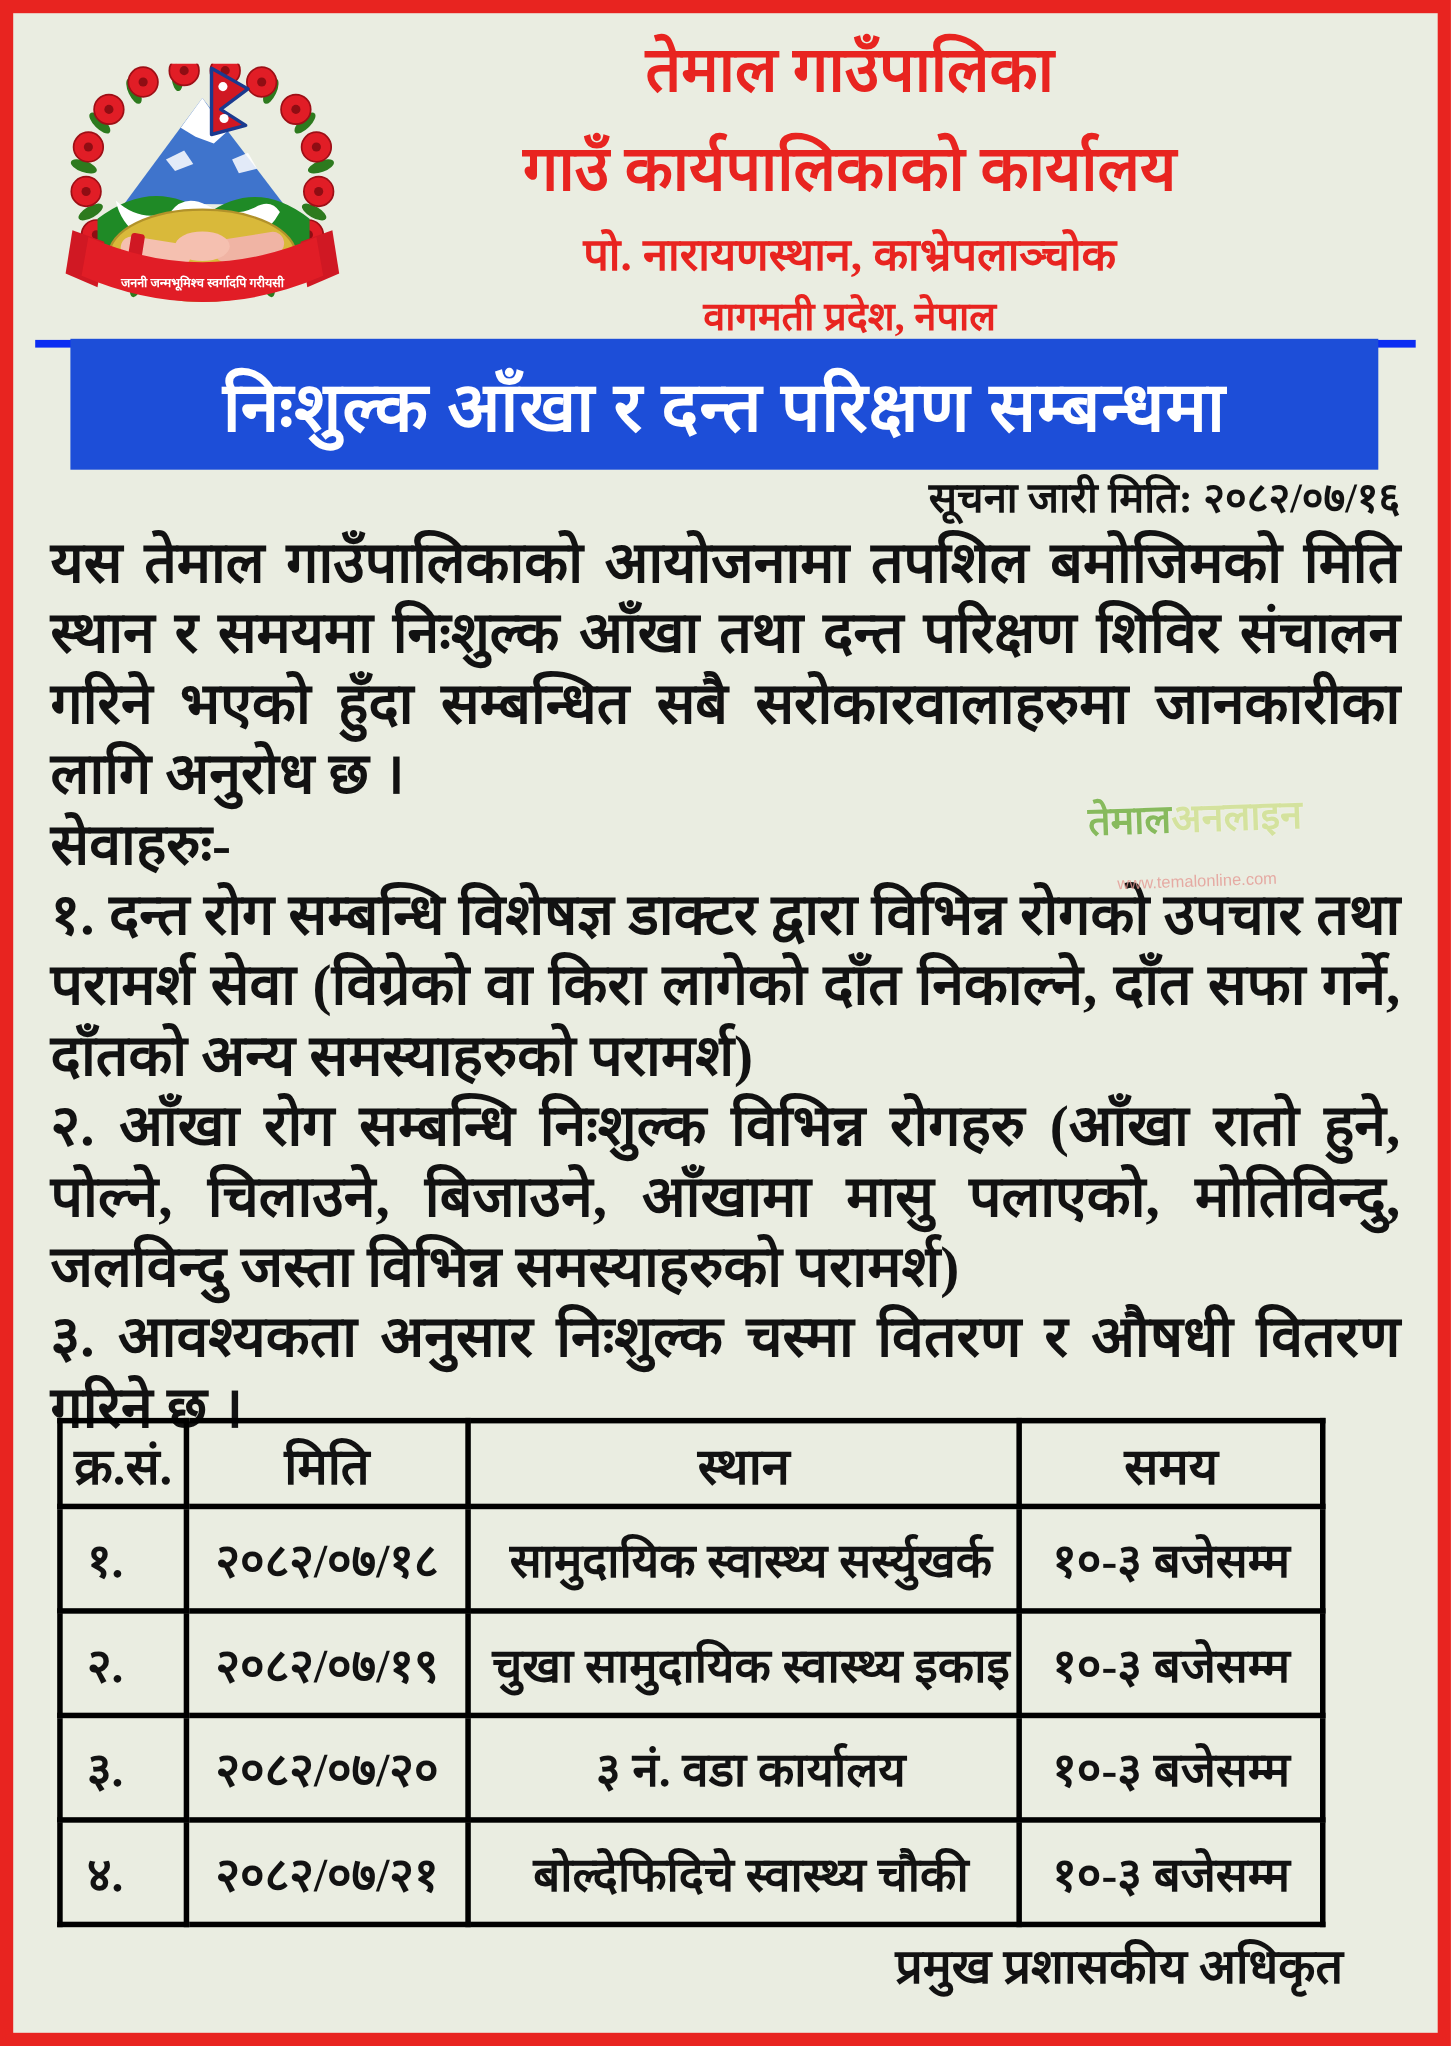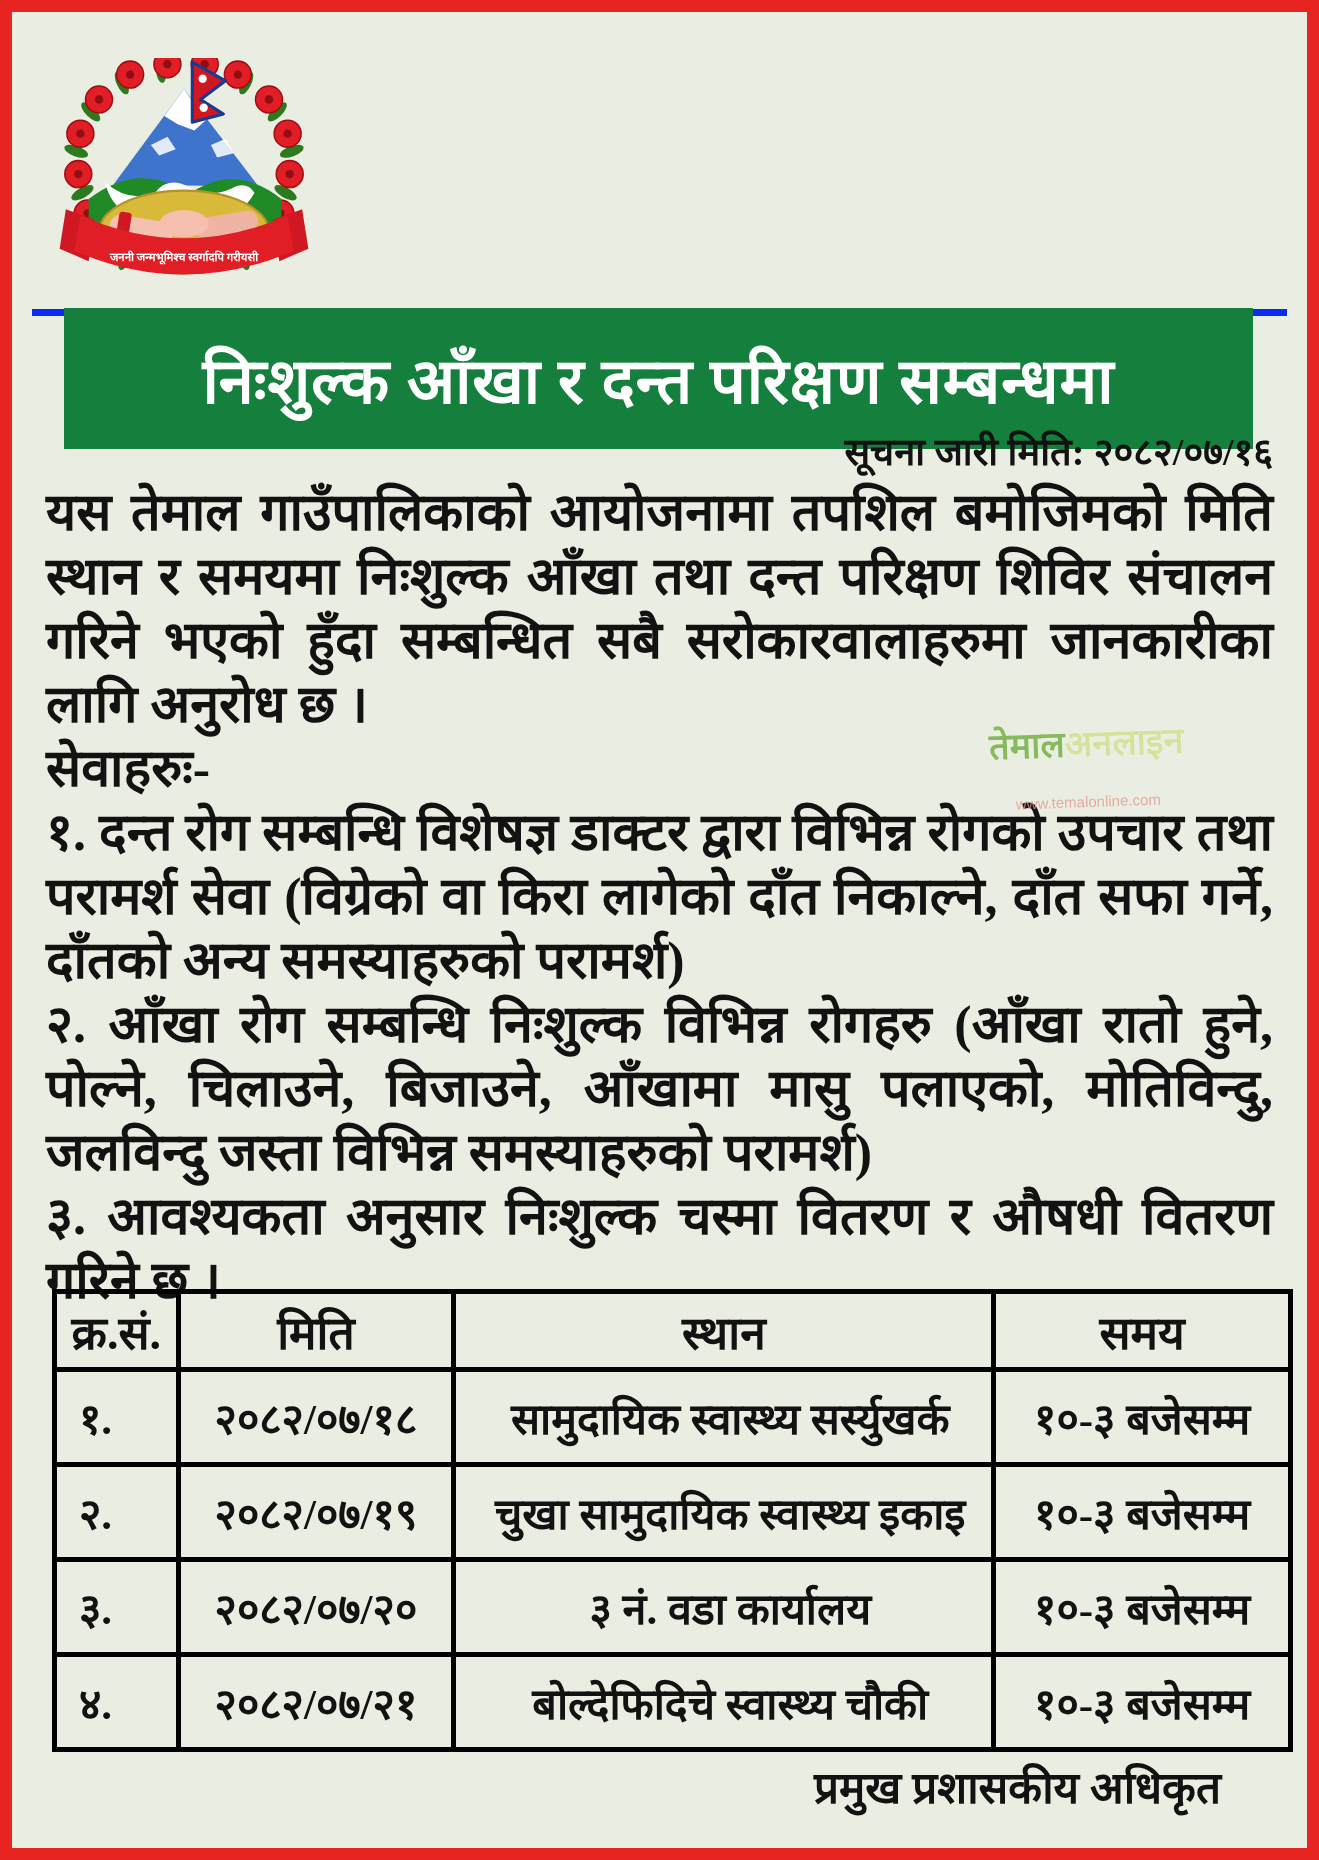--- a/index.html
+++ b/index.html
@@ -16,38 +16,38 @@
   
   .emblem { position:absolute; left:46px; top:46px; width:252px; height:228px; }
   .header-text { position:absolute; left:250px; right:24px; top:16px; text-align:center; color:#e82420; font-weight:bold; }
   .hl1 { font-size:57px; line-height:1.3; }
   .hl2 { font-size:57px; line-height:1.3; margin-top:16px; }
   .hl3 { font-size:41px; line-height:1.25; margin-top:14px; }
   .hl4 { font-size:36px; line-height:1.2; margin-top:10px; }
   
   .accent-line { position:absolute; left:20px; right:20px; top:297px; height:7px; background:#0b2cf2; }
   .title-band {
-    position:absolute; left:52px; right:54px; top:296px; height:141px;
-    background:#15803d; color:#ffffff;
+    position:absolute; left:52px; right:54px; top:296px; height:119px;
+    background:#1d4ed8; color:#ffffff;
     display:flex; align-items:center; justify-content:center;
     font-size:63px; font-weight:bold; letter-spacing:1px;
   }
   
   .date-line { position:absolute; right:34px; top:412px; font-size:38px; font-weight:bold; }
   .body-block { position:absolute; left:34px; right:34px; top:469px; font-size:52px; font-weight:bold; line-height:64px; }
   .body-block p { margin:0; text-align:justify; }
   .services-label { text-align:left !important; }
   
   .watermark { position:absolute; left:960px; top:706px; width:230px; text-align:center; opacity:.8;
                font-family:"Liberation Sans","DejaVu Sans",sans-serif; transform:rotate(-2deg); pointer-events:none; }
   .wm-brand { font-size:36px; font-weight:bold; color:#6fae3d; text-shadow:0 0 1px #ffffff; }
   .wm-brand .lite { color:#cfe08e; }
   .wm-url { font-size:15px; color:#e49a94; margin-top:26px; }
   
-  .sched { position:absolute; left:40px; top:1277px; width:1241px; border-collapse:collapse; }
+  .sched { position:absolute; left:40px; top:1277px; width:1153px; border-collapse:collapse; }
   .sched th, .sched td { border:5px solid #000; font-weight:bold; vertical-align:middle; }
   .sched th { height:78px; font-size:46px; text-align:center; }
   .sched td { height:95px; font-size:43px; }
   .c-sn  { text-align:left; padding-left:22px; }
   .c-date{ text-align:center; }
   .c-loc { text-align:center; padding-left:14px; }
   .c-time{ text-align:center; }
   
   .signature { position:absolute; right:86px; top:1737px; text-align:center; font-weight:bold; }
   .sig-name { font-size:46px; line-height:1.2; }
@@ -145,20 +145,26 @@
       <text x="120" y="196" text-anchor="middle" font-size="11" fill="#ffffff" font-weight="bold">जननी जन्मभूमिश्च स्वर्गादपि गरीयसी</text>
     </g>
 
     <g>
       <path d="M128,4 L128,62 L158,54 L136,40 L160,22 Z" fill="#d01823" stroke="#1a3a8f" stroke-width="3" stroke-linejoin="round"></path>
       <circle cx="138" cy="20" r="4" fill="#ffffff"></circle>
       <circle cx="139" cy="48" r="4" fill="#ffffff"></circle>
     </g>
   </svg>
 
+  <div class="header-text">
+    <div class="hl1">तेमाल गाउँपालिका</div>
+    <div class="hl2">गाउँ कार्यपालिकाको कार्यालय</div>
+    <div class="hl3">पो. नारायणस्थान, काभ्रेपलाञ्चोक</div>
+    <div class="hl4">वागमती प्रदेश, नेपाल</div>
+  </div>
 
   <div class="accent-line"></div>
   <div class="title-band">
     <span>निःशुल्क आँखा र दन्त परिक्षण सम्बन्धमा</span>
   </div>
 
   <div class="date-line">सूचना जारी मिति: २०८२/०७/१६</div>
 
   <div class="body-block">
     <p>यस तेमाल गाउँपालिकाको आयोजनामा तपशिल बमोजिमको मिति स्थान र समयमा निःशुल्क आँखा तथा दन्त परिक्षण शिविर संचालन गरिने भएको हुँदा सम्बन्धित सबै सरोकारवालाहरुमा जानकारीका लागि अनुरोध छ ।</p>

